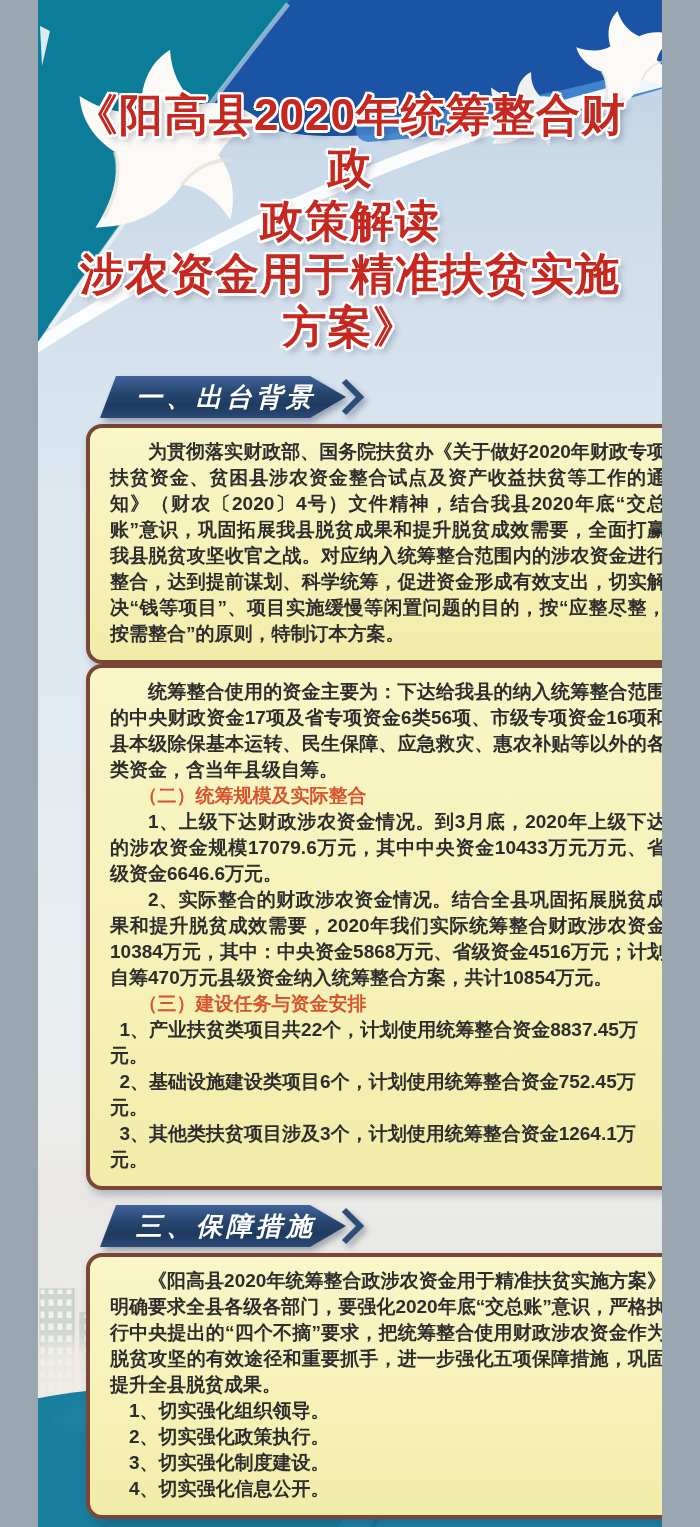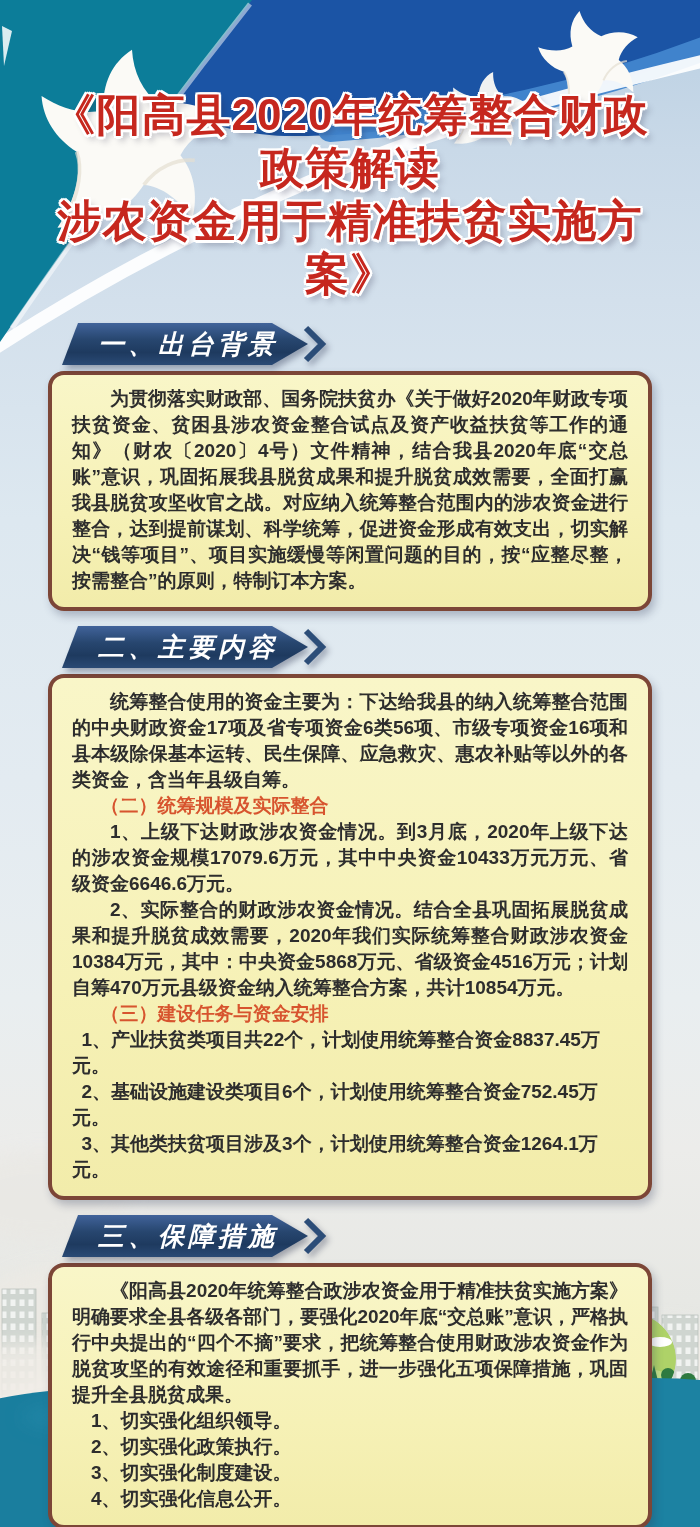--- a/index.html
+++ b/index.html
@@ -1,17 +1,17 @@
 <!DOCTYPE html>
 <html><head>
 <meta charset="utf-8">
 <style>
   html,body{margin:0;padding:0;background:#9aa7b0;}
   .poster{
-    position:relative;width:700px;height:1527px;overflow:hidden;margin:0 auto;
+    position:relative;width:624px;height:1527px;overflow:hidden;margin:0 auto;
     font-family:"Liberation Sans",sans-serif;
     background:linear-gradient(180deg,#b9cfe2 0px,#c9d9e8 150px,#d3e0ec 300px,#dde8f0 520px,#e3ebf1 780px,#e9eef0 1000px,#ececea 1150px,#e7e8e4 1300px,#dfe2de 1420px,#d8dcd8 1527px);
   }
   .header-bg{position:absolute;top:0;left:0;z-index:0;}
   .bottom-bg{position:absolute;bottom:0;left:0;z-index:1;}
   .content{position:relative;z-index:2;padding-top:88px;}
   .title-block{text-align:center;margin:0 30px 22px 30px;}
   .title-line{
     font-size:44px;line-height:53px;font-weight:bold;color:#c6271e;letter-spacing:1px;
     text-shadow:-2px -2px 0 #fff,2px -2px 0 #fff,-2px 2px 0 #fff,2px 2px 0 #fff,
@@ -172,26 +172,20 @@
       <div class="banner-wrap">
         <div class="banner-arrow">一、出台背景</div>
         <svg class="banner-chev" width="26" height="44" viewBox="0 0 26 44">
           <path d="M4,6 L20,22 L4,38" stroke="#2c4d78" stroke-width="6" fill="none"></path>
         </svg>
       </div>
       <div class="box">
         <p class="p-ind">为贯彻落实财政部、国务院扶贫办《关于做好2020年财政专项扶贫资金、贫困县涉农资金整合试点及资产收益扶贫等工作的通知》（财农〔2020〕4号）文件精神，结合我县2020年底“交总账”意识，巩固拓展我县脱贫成果和提升脱贫成效需要，全面打赢我县脱贫攻坚收官之战。对应纳入统筹整合范围内的涉农资金进行整合，达到提前谋划、科学统筹，促进资金形成有效支出，切实解决“钱等项目”、项目实施缓慢等闲置问题的目的，按“应整尽整，按需整合”的原则，特制订本方案。</p>
       </div>
 
-      <div class="banner-wrap">
-        <div class="banner-arrow">二、主要内容</div>
-        <svg class="banner-chev" width="26" height="44" viewBox="0 0 26 44">
-          <path d="M4,6 L20,22 L4,38" stroke="#2c4d78" stroke-width="6" fill="none"></path>
-        </svg>
-      </div>
       <div class="box">
         <p class="p-ind">统筹整合使用的资金主要为：下达给我县的纳入统筹整合范围的中央财政资金17项及省专项资金6类56项、市级专项资金16项和县本级除保基本运转、民生保障、应急救灾、惠农补贴等以外的各类资金，含当年县级自筹。</p>
         <p class="sub-h">（二）统筹规模及实际整合</p>
         <p class="p-ind">1、上级下达财政涉农资金情况。到3月底，2020年上级下达的涉农资金规模17079.6万元，其中中央资金10433万元万元、省级资金6646.6万元。</p>
         <p class="p-ind">2、实际整合的财政涉农资金情况。结合全县巩固拓展脱贫成果和提升脱贫成效需要，2020年我们实际统筹整合财政涉农资金10384万元，其中：中央资金5868万元、省级资金4516万元；计划自筹470万元县级资金纳入统筹整合方案，共计10854万元。</p>
         <p class="sub-h">（三）建设任务与资金安排</p>
         <p class="item-s2">1、产业扶贫类项目共22个，计划使用统筹整合资金8837.45万元。</p>
         <p class="item-s2">2、基础设施建设类项目6个，计划使用统筹整合资金752.45万元。</p>
         <p class="item-s2">3、其他类扶贫项目涉及3个，计划使用统筹整合资金1264.1万元。</p>
       </div>

